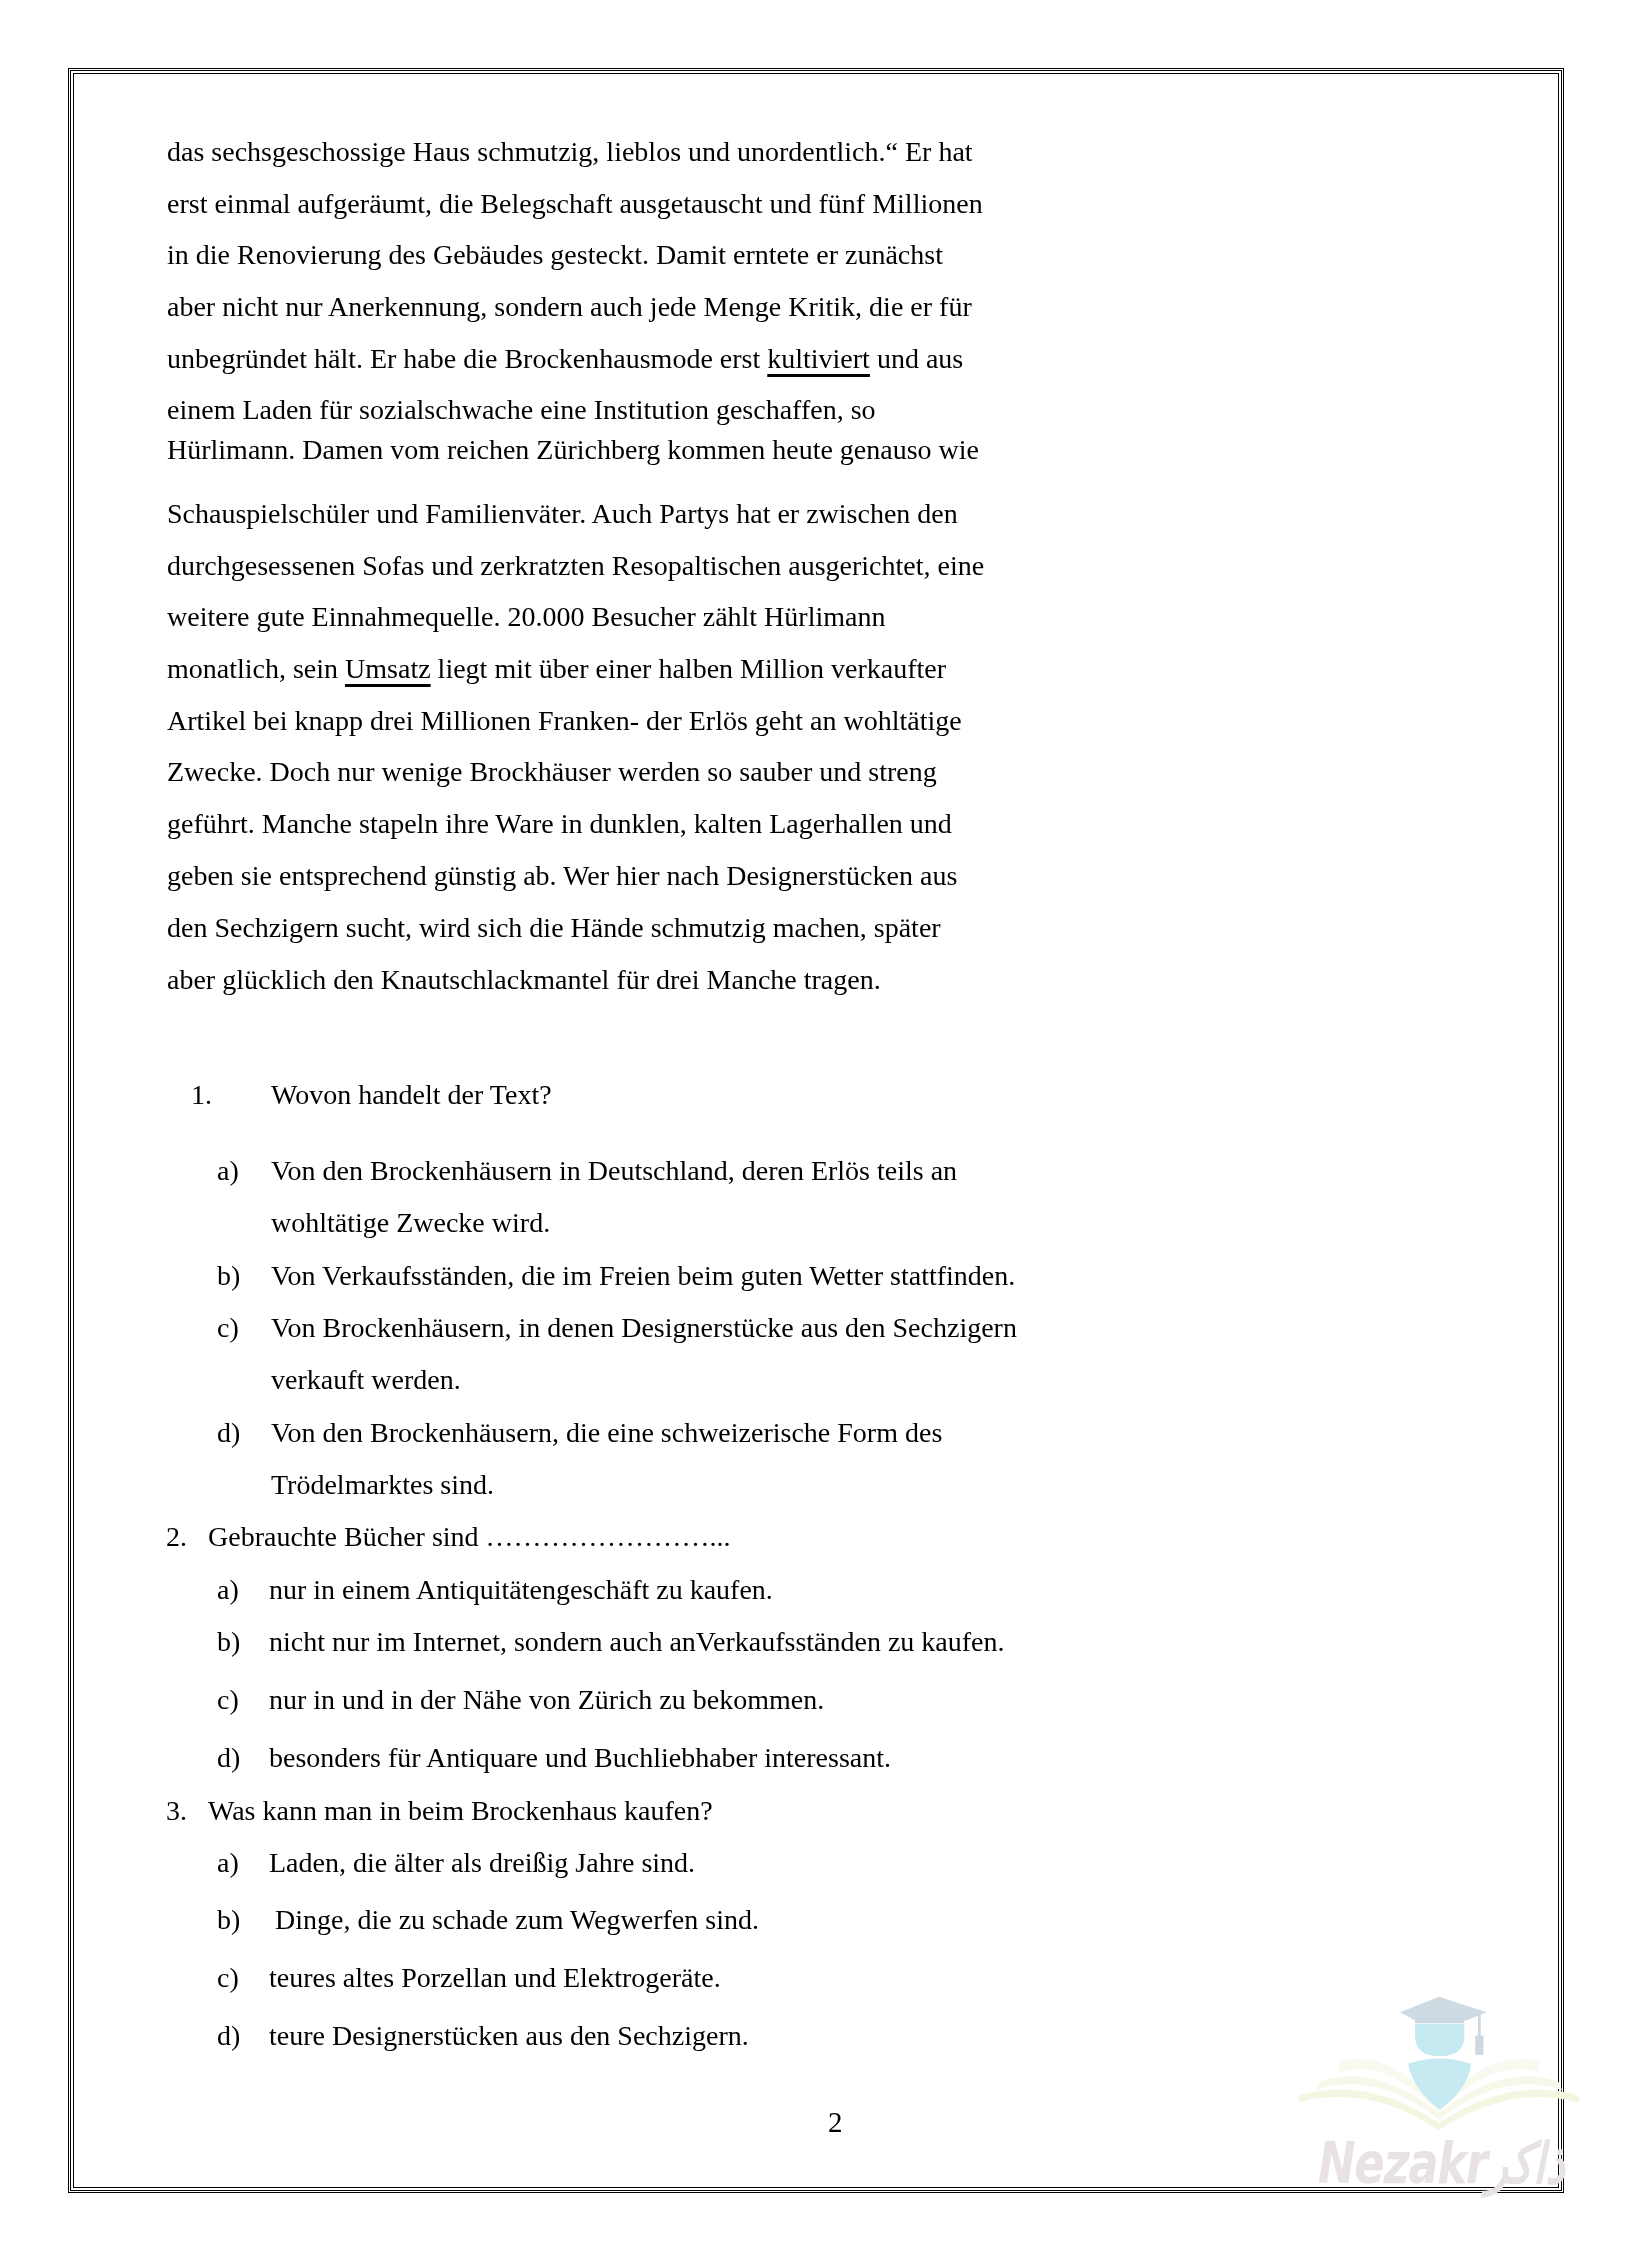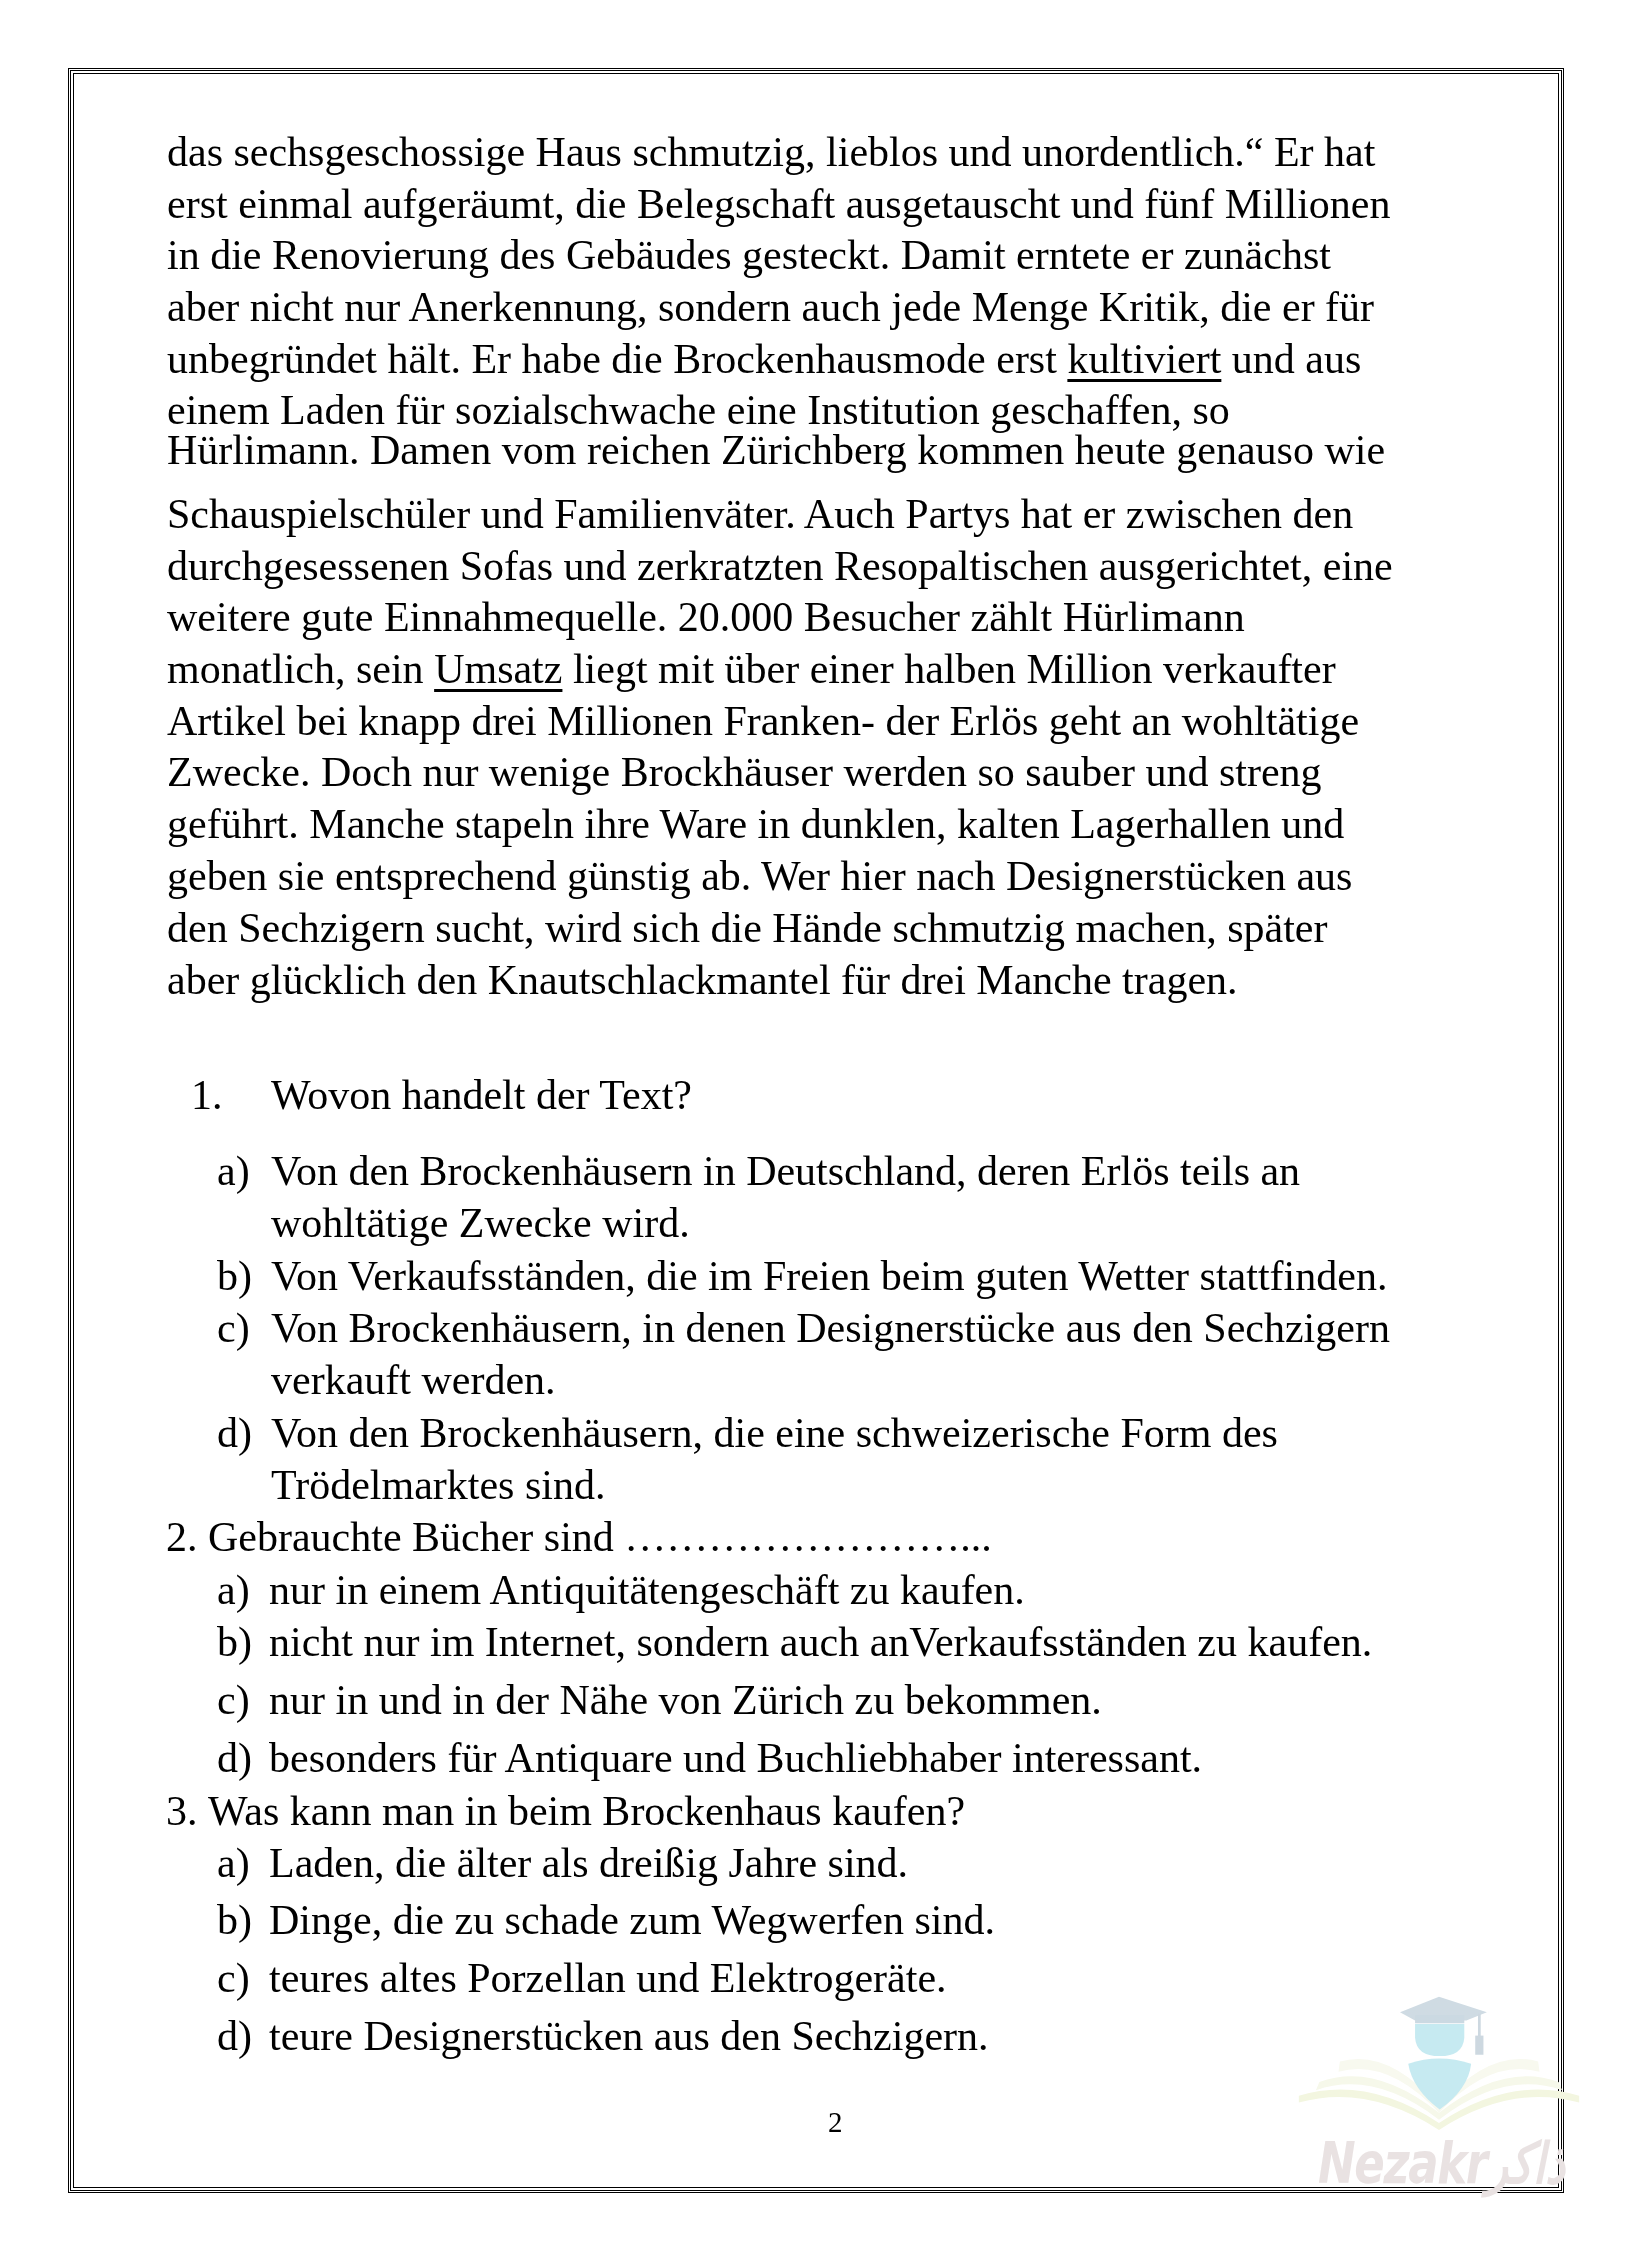--- a/index.html
+++ b/index.html
@@ -2,21 +2,21 @@
 <html style="font-size:11px"><head>
 <meta charset="utf-8">
 <style>
   html, body { margin: 0; padding: 0; background: #ffffff; }
   body { width: 1632px; height: 2261px; position: relative; overflow: hidden;
          font-family: "Liberation Serif", "DejaVu Serif", serif; color: #000; }
   .frame { position: absolute; left: 68px; top: 68px; width: 1496px; height: 2125px; box-sizing: border-box;
            border: 1.4px solid #000; }
   .frame::before { content: ""; position: absolute; left: 1.4px; top: 1.4px; right: 1.4px; bottom: 1.4px; border: 1.4px solid #000; }
   .frame::after { content: ""; position: absolute; left: 4.1px; top: 4.1px; right: 4.1px; bottom: 4.1px; border: 1.4px solid #000; }
-  .line { position: absolute; white-space: nowrap; font-size: 42px; line-height: 52px; height: 52px; text-align: right; }
+  .line { position: absolute; white-space: nowrap; font-size: 28px; line-height: 52px; height: 52px; text-align: right; }
   .para { left: 167px; }
   .b { font-weight: normal; }
   .u { text-decoration: underline; text-decoration-thickness: 2.7px; text-underline-offset: 5.5px; }
   .pagenum { position: absolute; left: 828px; top: 2102px; font-size: 29px; line-height: 41px; }
   .watermark { position: absolute; left: 1292px; top: 1993px; width: 294px; height: 202px; opacity: 1; }
   .wm-text { position: absolute; left: 26px; top: 137px; font-family: "DejaVu Sans", sans-serif; font-weight: bold;
              font-style: italic; font-size: 45px; letter-spacing: -1.4px; color: #e9e2e2; white-space: nowrap; transform: scaleY(1.25); transform-origin: left top; }
 </style>
 </head>
 <body>
@@ -81,21 +81,21 @@
 </div>
 
 <div>
   <div class="line b" style="left:166px; top:1785px">3.</div>
   <div class="line b" style="left:208px; top:1785px">Was kann  man in beim Brockenhaus kaufen?</div>
 
   <div class="line" style="left:217px; top:1837px">a)</div>
   <div class="line" style="left:269px; top:1837px">Laden, die älter als dreißig Jahre sind.</div>
 
   <div class="line" style="left:217px; top:1894px">b)</div>
-  <div class="line" style="left:269px; top:1894px">Dinge, die zu schade zum Wegwerfen sind.</div>
+  <div class="line" style="left:275px; top:1894px">Dinge, die zu schade zum Wegwerfen sind.</div>
 
   <div class="line" style="left:217px; top:1952px">c)</div>
   <div class="line" style="left:269px; top:1952px">teures altes Porzellan und Elektrogeräte.</div>
 
   <div class="line" style="left:217px; top:2010px">d)</div>
   <div class="line" style="left:269px; top:2010px">teure Designerstücken aus den Sechzigern.</div>
 </div>
 
 <div class="pagenum">2</div>
 

